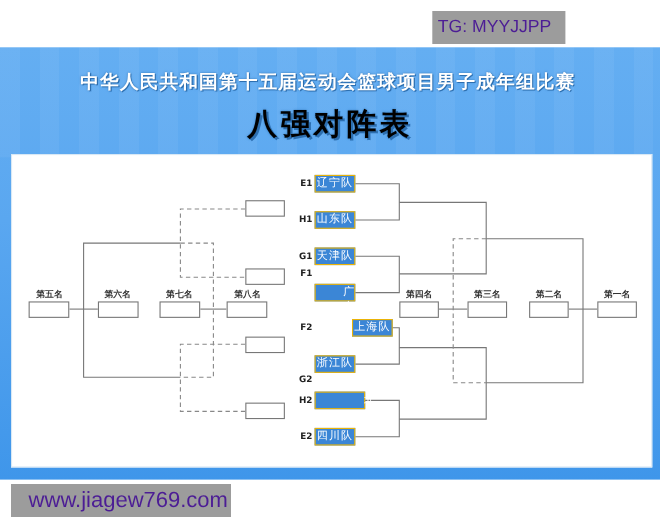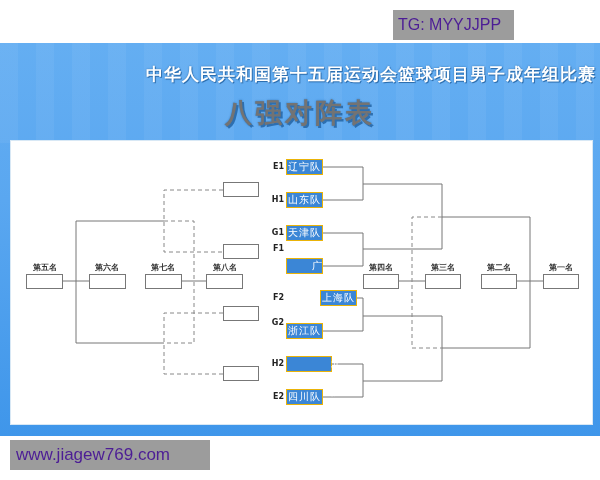--- a/index.html
+++ b/index.html
@@ -1,24 +1,24 @@
 <!DOCTYPE html>
 <html><head>
 <meta charset="utf-8">
 <style>
   html,body{margin:0;padding:0;}
   body{width:600px;height:480px;position:relative;background:#ffffff;overflow:hidden;font-family:"DejaVu Sans",sans-serif;}
   .wm{position:absolute;background:#9c9c9c;color:#4c1d95;font-family:"Liberation Sans",sans-serif;}
   .wm-top{left:393px;top:10px;width:121px;height:30px;font-size:16px;line-height:30px;padding-left:5px;box-sizing:border-box;}
-  .wm-bottom{left:10px;top:440px;width:200px;height:30px;font-size:17px;line-height:30px;padding-left:6px;box-sizing:border-box;}
+  .wm-bottom{left:10px;top:440px;width:200px;height:30px;font-size:20px;line-height:30px;padding-left:16px;box-sizing:border-box;}
   .panel{position:absolute;left:0;top:43px;width:600px;height:393px;background:linear-gradient(180deg,#64aef2 0%,#5aa7f0 40%,#3f96ea 100%);}
   .panel::before{content:"";position:absolute;left:0;top:0;right:0;height:100px;
     background:repeating-linear-gradient(90deg,rgba(255,255,255,0.05) 0 18px,rgba(255,255,255,0) 18px 36px);}
-  .title1{position:absolute;left:0;width:596px;top:63px;text-align:right;color:#ffffff;font-weight:bold;font-size:17px;letter-spacing:1px;text-shadow:1px 1px 0 #2d6fb0,0 0 2px #2d6fb0;}
-  .title2{position:absolute;left:0;width:600px;top:95px;text-align:center;color:#737373;font-weight:bold;font-size:27px;letter-spacing:3px;text-shadow:2px 2px 0 #2d6fb0,0 0 2px #2d6fb0;}
+  .title1{position:absolute;left:0;width:596px;top:63px;text-align:center;color:#ffffff;font-weight:bold;font-size:17px;letter-spacing:1px;text-shadow:1px 1px 0 #2d6fb0,0 0 2px #2d6fb0;}
+  .title2{position:absolute;left:0;width:600px;top:95px;text-align:center;color:#000000;font-weight:bold;font-size:27px;letter-spacing:3px;text-shadow:2px 2px 0 #2d6fb0,0 0 2px #2d6fb0;}
   .board{position:absolute;left:10px;top:140px;width:583px;height:285px;background:#ffffff;border:1px solid #d8e8f5;box-sizing:border-box;}
   svg.lines{position:absolute;left:0;top:0;width:600px;height:480px;}
   .slot{position:absolute;width:36px;height:15px;border:1px solid #777;background:#fff;box-sizing:border-box;}
   .rank-label{position:absolute;width:50px;text-align:center;font-size:8px;font-weight:bold;color:#333;}
   .team{position:absolute;left:286px;width:37px;height:16px;background:#3b86d6;border:1px solid #eab308;box-sizing:border-box;color:#ffffff;font-size:10px;line-height:14px;text-align:center;letter-spacing:1px;}
   .seed{position:absolute;left:266px;width:18px;font-size:8px;font-weight:bold;color:#222;text-align:right;}
 </style>
 </head>
 <body>
 
@@ -87,20 +87,20 @@
 <div class="seed" style="top:162px;">E1</div>
 <div class="team" style="top:159px;">辽宁队</div>
 <div class="seed" style="top:195px;">H1</div>
 <div class="team" style="top:192px;">山东队</div>
 <div class="seed" style="top:228px;">G1</div>
 <div class="team" style="top:225px;">天津队</div>
 <div class="seed" style="top:244px;">F1</div>
 <div class="team" style="top:258px;padding-left:25px;">广东队</div>
 <div class="seed" style="top:293px;">F2</div>
 <div class="team" style="top:290px;margin-left:34px;">上海队</div>
-<div class="seed" style="top:318px;">G2</div>
+<div class="seed" style="top:340px;">G2</div>
 <div class="team" style="top:323px;">浙江队</div>
 <div class="seed" style="top:359px;">H2</div>
 <div class="team" style="top:356px;padding-left:44px;">北京队</div>
 <div class="seed" style="top:392px;">E2</div>
 <div class="team" style="top:389px;">四川队</div>
 
 <div class="wm wm-bottom">www.jiagew769.com</div>
 
 </body></html>

